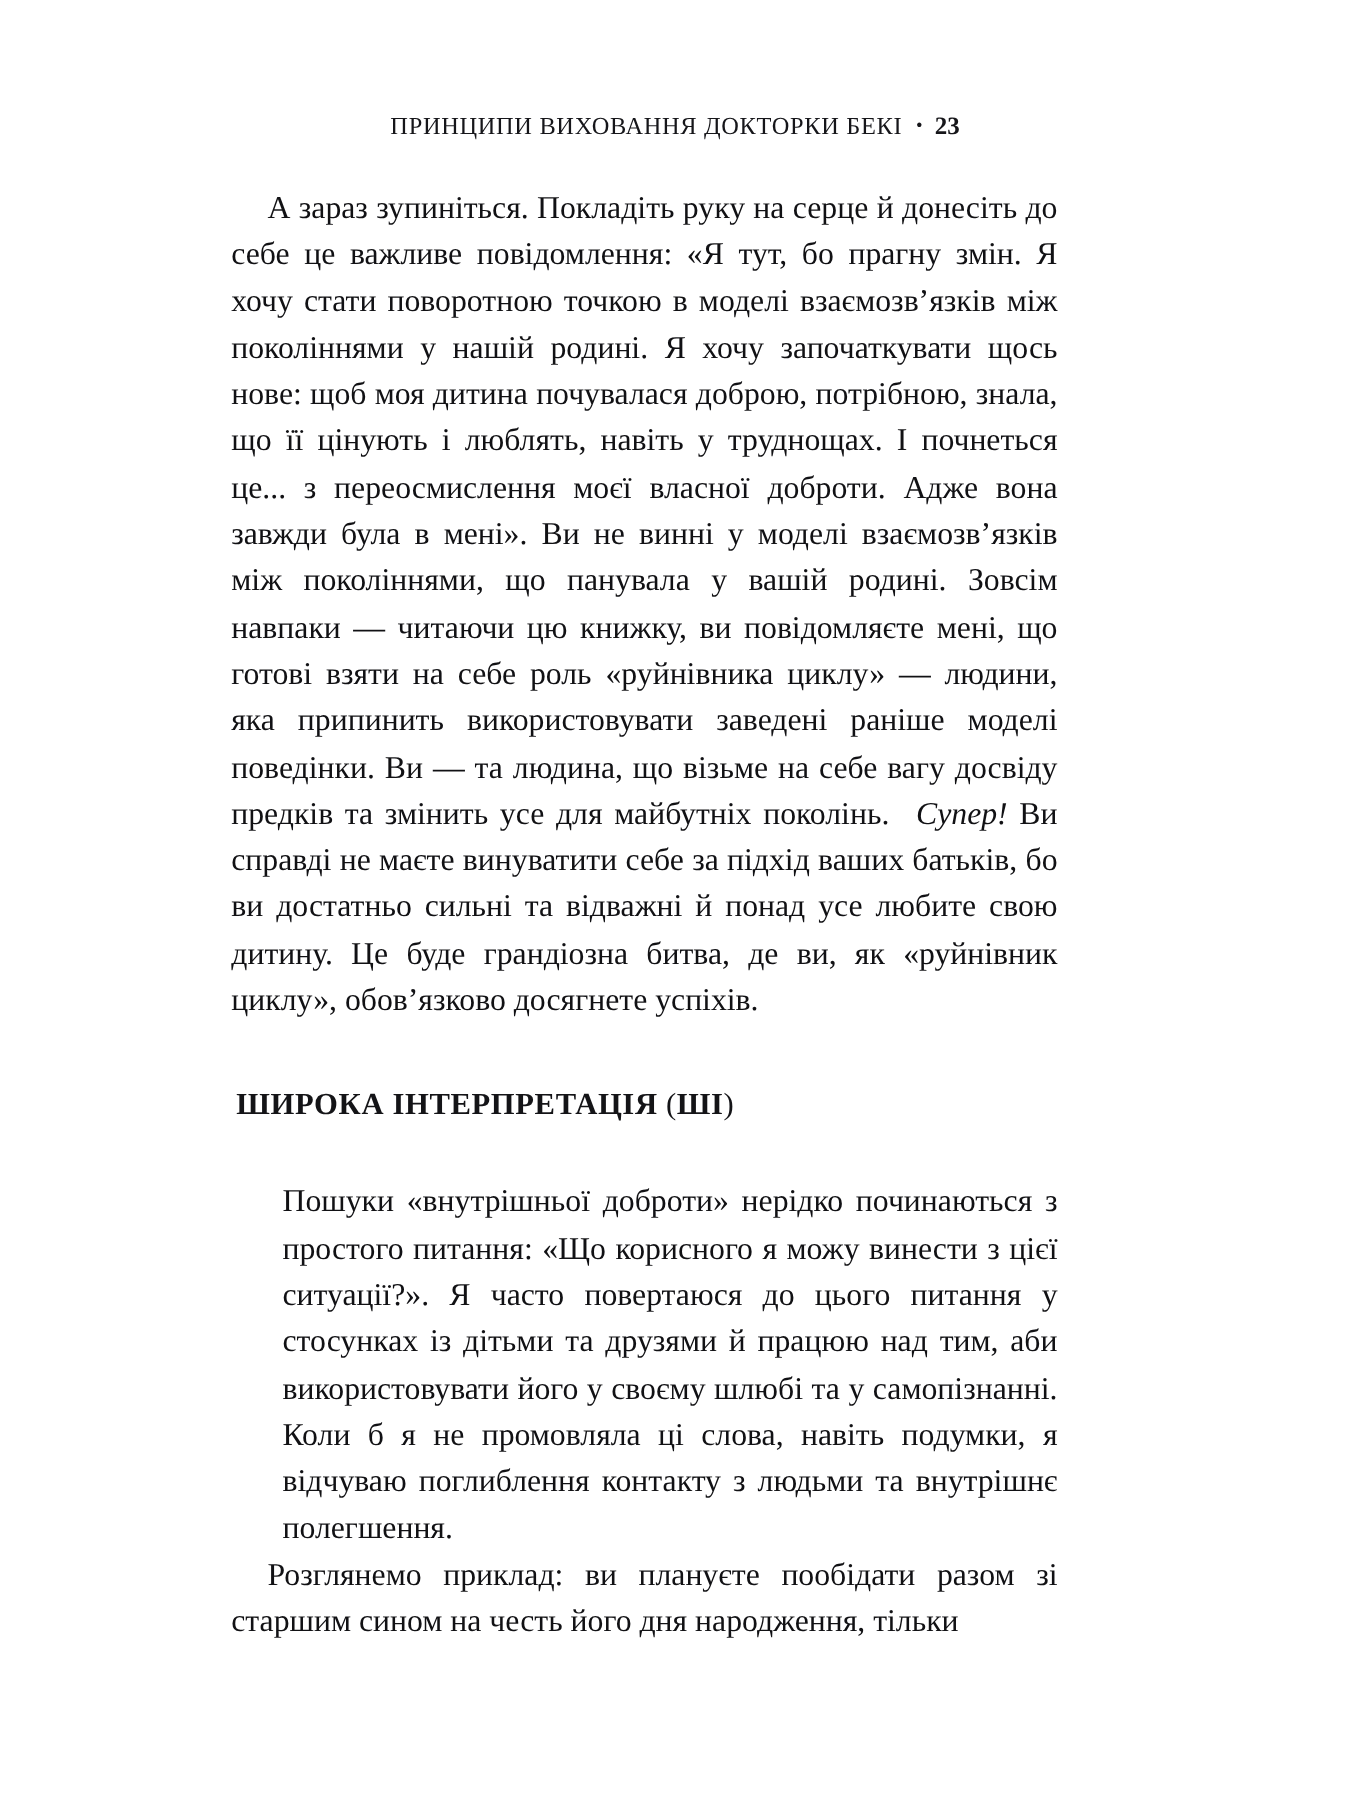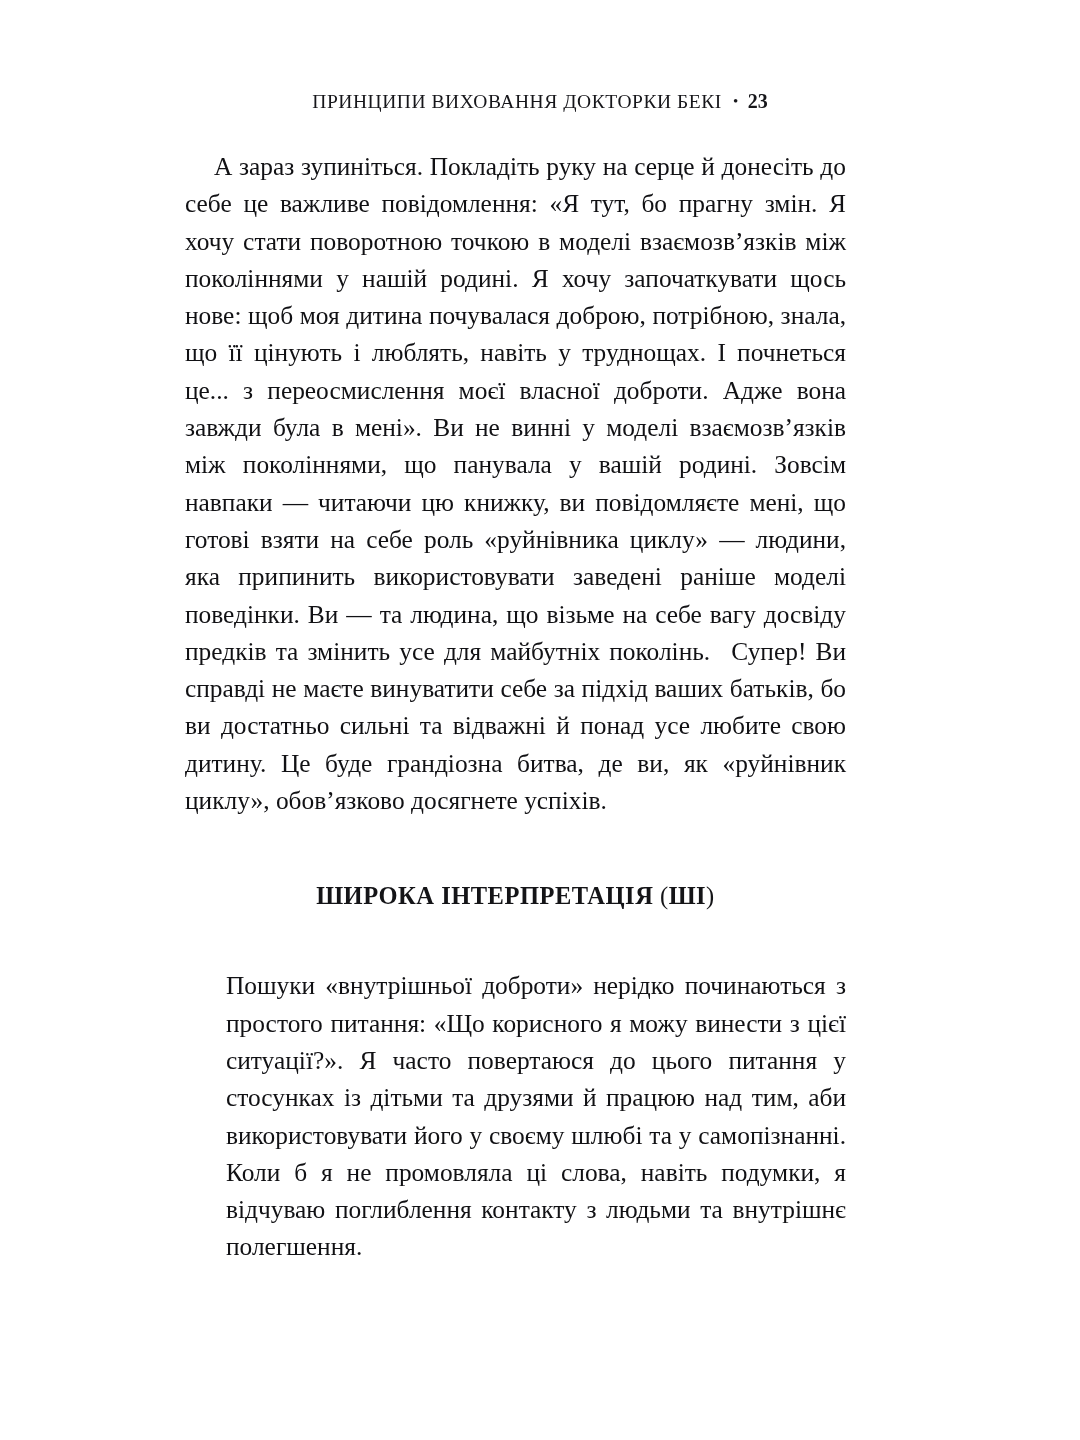--- a/index.html
+++ b/index.html
@@ -65,29 +65,29 @@
   }
   p.body.indent {
     text-indent: 29px;
   }
   p.body.noindent {
     text-indent: 0;
     margin-left: 41px;
   }
 
   .ital {
+    font-style: italic;
     margin-left: 12px;
   }
 
   
   h2.section-heading {
-    margin: 16px;
+    margin: 4px;
     font-size: 24.5px;
     font-weight: bold;
-    text-align: center;
     letter-spacing: 0.5px;
     color: #141417;
     white-space: nowrap;
   }
   h2.section-heading .paren {
     font-weight: normal;
   }
 
   .gap-before-heading { height: 47px; }
   .gap-after-heading  { height: 41px; }
@@ -106,16 +106,17 @@
     <p class="body indent"><span>А зараз зупиніться. Покладіть руку на серце й донесіть до себе це важливе повідомлення: «Я тут, бо прагну змін. Я хочу стати поворотною точкою в моделі взаємозв’язків між поколіннями у нашій родині. Я хочу започаткувати щось нове: щоб моя дитина почувалася доброю, потрібною, знала, що її цінують і люблять, навіть у труднощах. І почнеться це... з переосмислення моєї власної доброти. Адже вона завжди була в мені». Ви не винні у моделі взаємозв’язків між поколіннями, що панувала у вашій родині. Зовсім навпаки — читаючи цю книжку, ви повідомляєте мені, що готові взяти на себе роль «руйнівника циклу» — людини, яка припинить використовувати заведені раніше моделі поведінки. Ви — та людина, що візьме на себе вагу досвіду предків та змінить усе для майбутніх поколінь. </span><span class="ital">Супер!</span><span> Ви справді не маєте винуватити себе за підхід ваших батьків, бо ви достатньо сильні та відважні й понад усе любите свою дитину. Це буде грандіозна битва, де ви, як «руйнівник циклу», обов’язково досягнете успіхів.</span></p>
 
     <div class="gap-before-heading"></div>
 
     <h2 class="section-heading"><span>ШИРОКА ІНТЕРПРЕТАЦІЯ </span><span class="paren">(</span><span>ШІ</span><span class="paren">)</span></h2>
 
     <div class="gap-after-heading"></div>
 
     <p class="body noindent">Пошуки «внутрішньої доброти» нерідко починаються з простого питання: «Що корисного я можу винести з цієї ситуації?». Я часто повертаюся до цього питання у стосунках із дітьми та друзями й працюю над тим, аби використовувати його у своєму шлюбі та у самопізнанні. Коли б я не промовляла ці слова, навіть подумки, я відчуваю поглиблення контакту з людьми та внутрішнє полегшення.</p>
 
+    <p class="body indent">Розглянемо приклад: ви плануєте пообідати разом зі старшим сином на честь його дня народження, тільки</p>
 
   </div>
 
 </div>
 
 </body></html>

